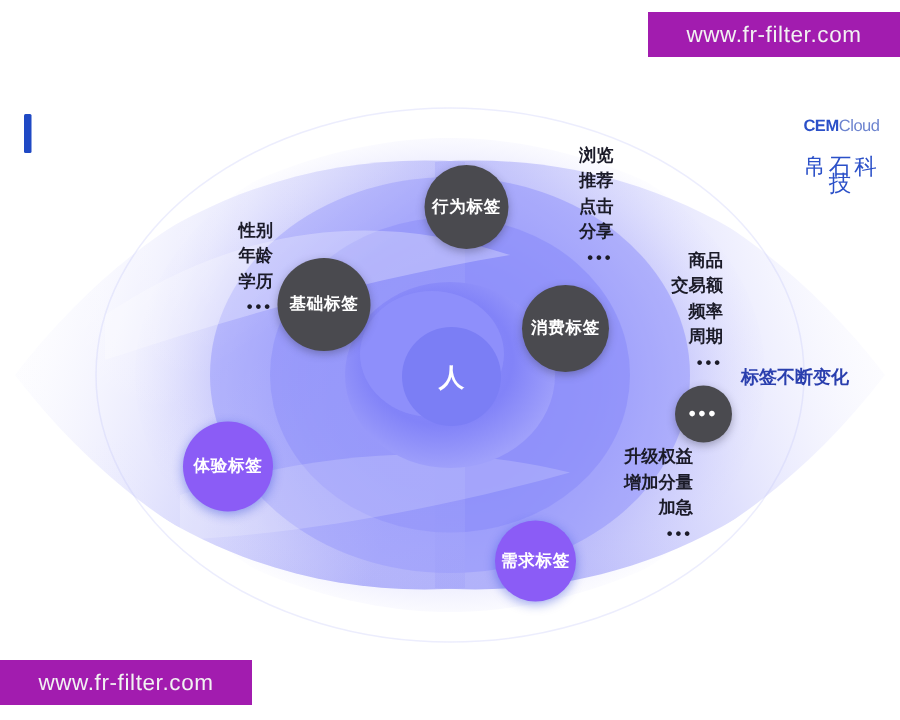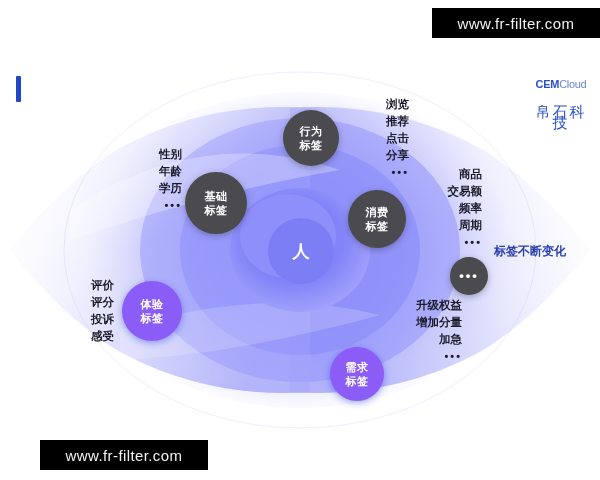--- a/index.html
+++ b/index.html
@@ -28,21 +28,21 @@
 
   
   .logo{position:absolute;left:532px;top:78px;width:58px;height:26px;text-align:center;}
   .logo-top{font-size:11px;font-weight:bold;color:#2b50c8;letter-spacing:-.3px;line-height:12px;}
   .logo-top .cloud{font-weight:normal;color:#6d84cf;}
   .logo-bot{font-size:15px;color:#2b50c8;letter-spacing:2px;line-height:11px;margin-top:16px;}
 
   
   .bubble{
     position:absolute;border-radius:50%;
-    display:flex;flex-direction:column;align-items:center;justify-content:center;
+    display:flex;align-items:center;justify-content:center;
     color:#ffffff;font-size:11px;line-height:14px;font-weight:bold;
     letter-spacing:.5px;text-align:center;
   }
   .bubble.dark{background:#4a4a4f;box-shadow:0 2px 6px rgba(40,40,60,.35);}
   .bubble.blue{background:#8b5cf6;box-shadow:0 2px 7px rgba(20,45,210,.40);}
   .bubble.dots{font-size:13px;letter-spacing:2px;font-weight:bold;}
 
   .center-person{
     position:absolute;border-radius:50%;
     display:flex;align-items:center;justify-content:center;
@@ -57,23 +57,23 @@
   .labels .dots{letter-spacing:2px;font-size:11px;}
 
   
   .tagline{
     position:absolute;font-size:12px;font-weight:bold;color:#2a3fae;
     white-space:nowrap;
   }
 
   
   .watermark{
-    position:absolute;background:#000000;color:#f2f2f2;
+    position:absolute;background:#a21caf;color:#f2f2f2;
     font-size:15px;letter-spacing:.4px;
-    display:flex;align-items:center;justify-content:center;margin-left:40px;
+    display:flex;align-items:center;justify-content:center;
   }
   .wm-top{right:0px;top:8px;width:168px;height:30px;}
   .wm-bot{left:0px;top:440px;width:168px;height:30px;}
 </style>
 </head>
 <body>
 
 <div id="stage">
 
   <div class="eyewrap">
@@ -185,26 +185,20 @@
   </div>
 
   <div class="labels c" style="left:420px;top:166px;width:62px;">
     <div>商品</div>
     <div>交易额</div>
     <div>频率</div>
     <div>周期</div>
     <div class="dots">•••</div>
   </div>
 
-  <div class="labels c" style="left:68px;top:277px;width:46px;">
-    <div>评价</div>
-    <div>评分</div>
-    <div>投诉</div>
-    <div>感受</div>
-  </div>
 
   <div class="labels c" style="left:386px;top:297px;width:76px;">
     <div>升级权益</div>
     <div>增加分量</div>
     <div>加急</div>
     <div class="dots">•••</div>
   </div>
 
   <div class="tagline" style="left:494px;top:243px;">标签不断变化</div>
 

